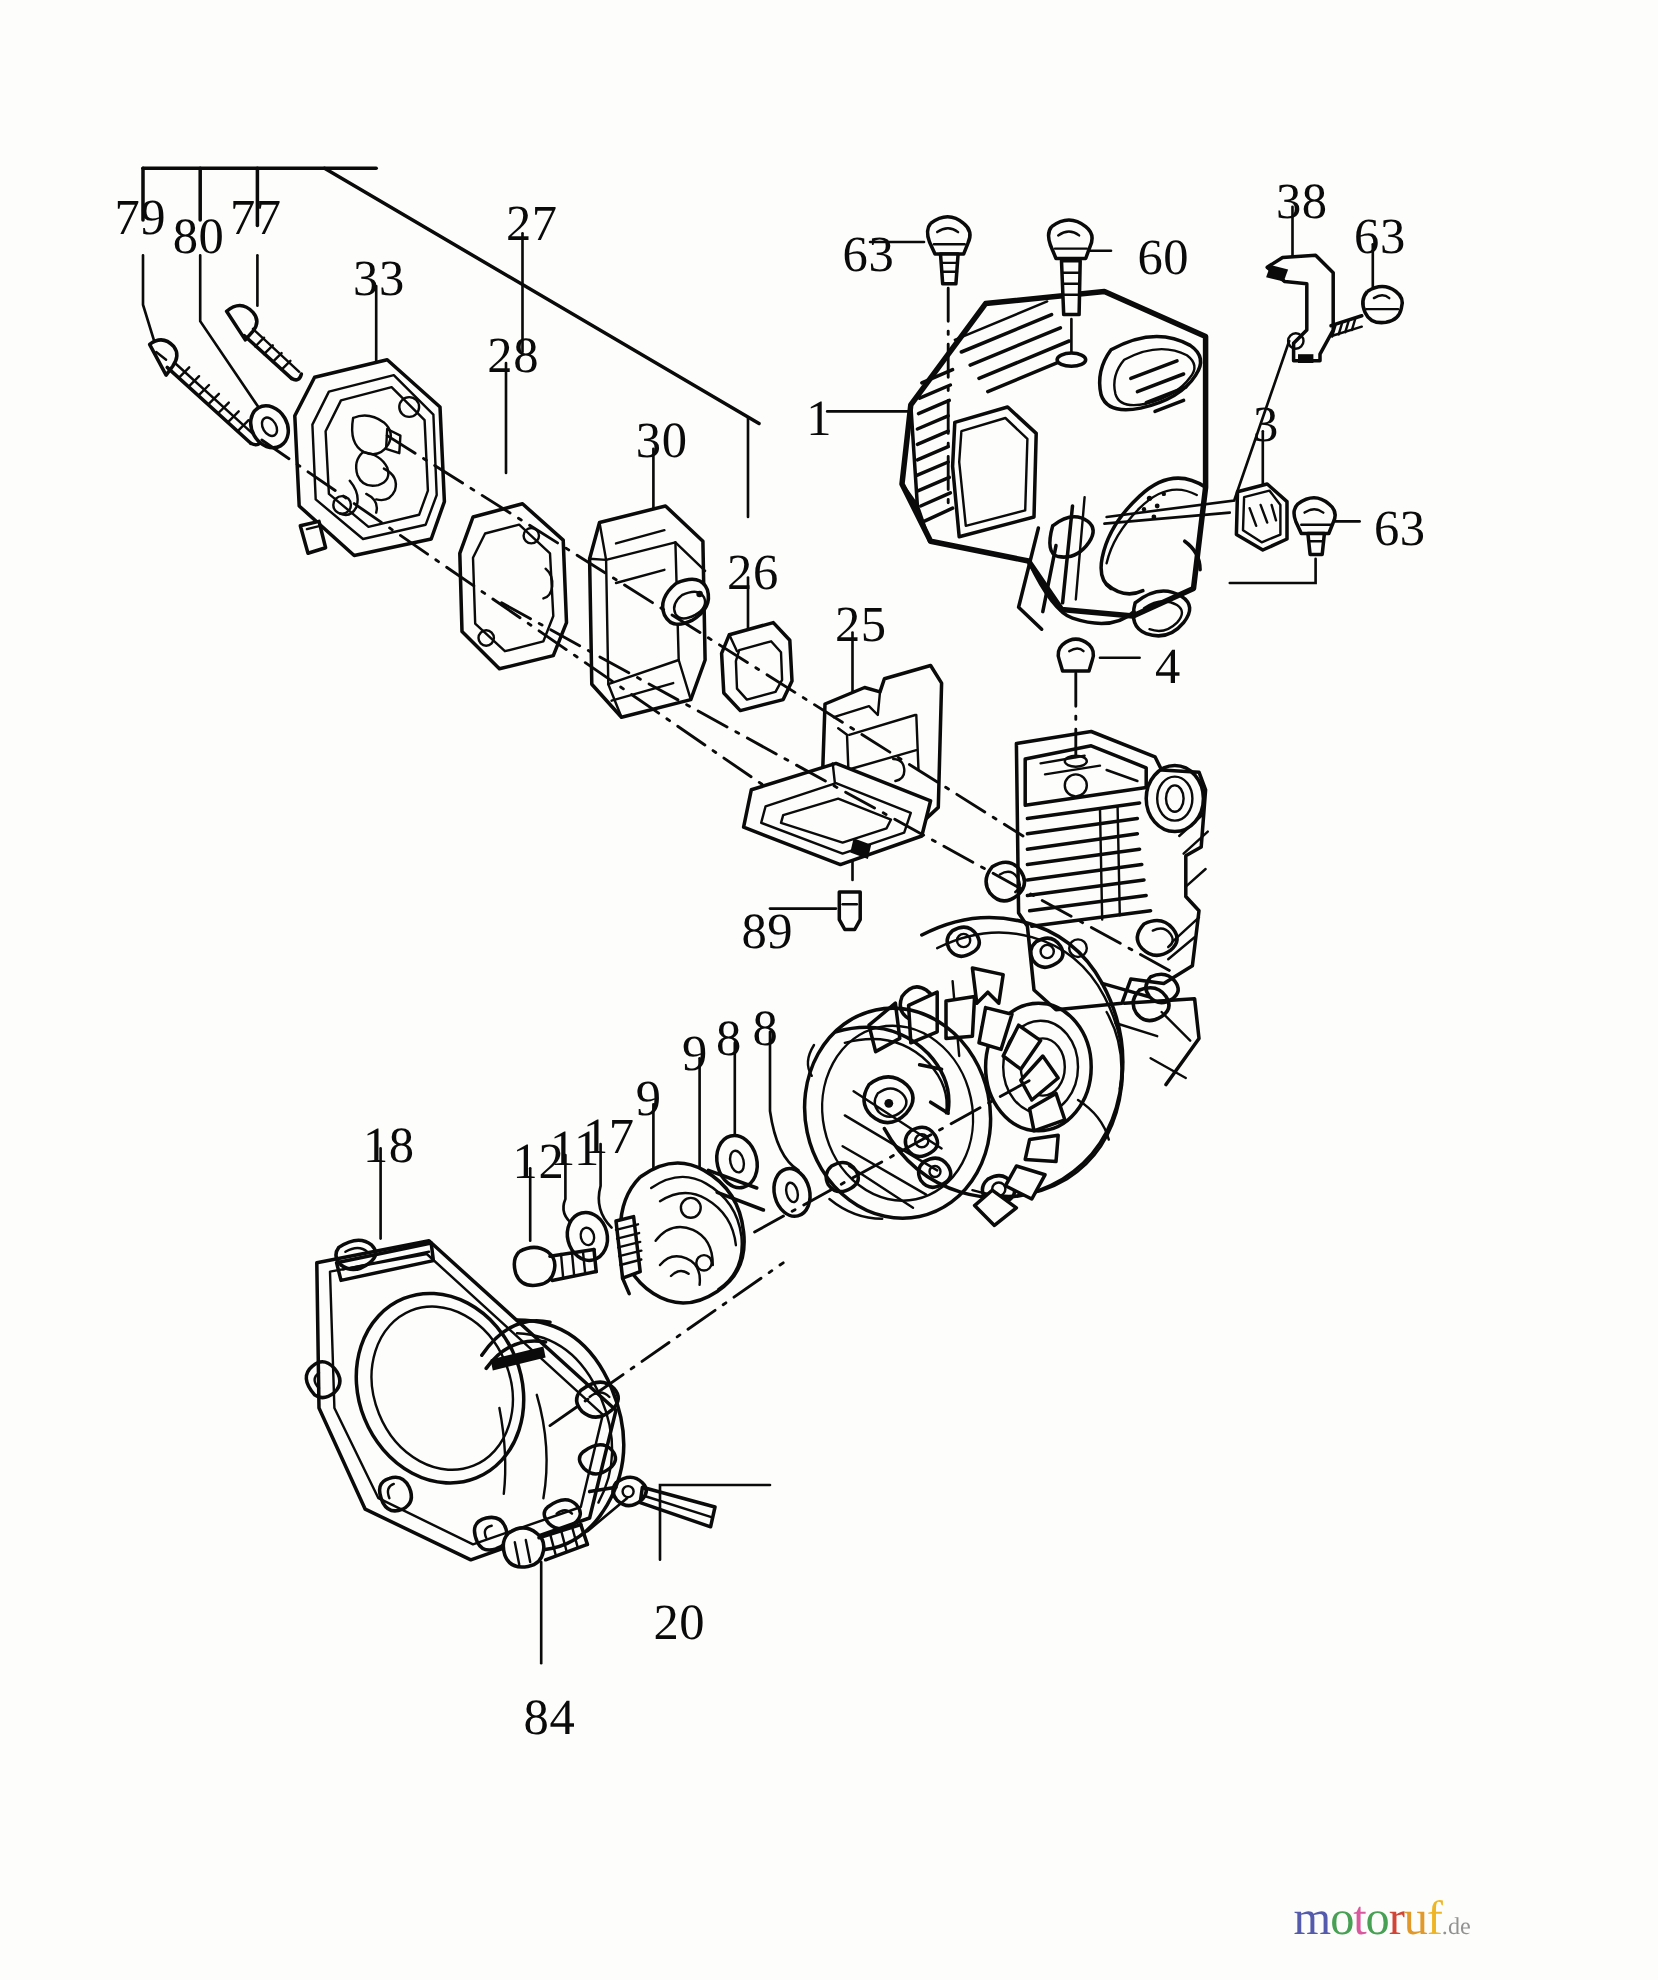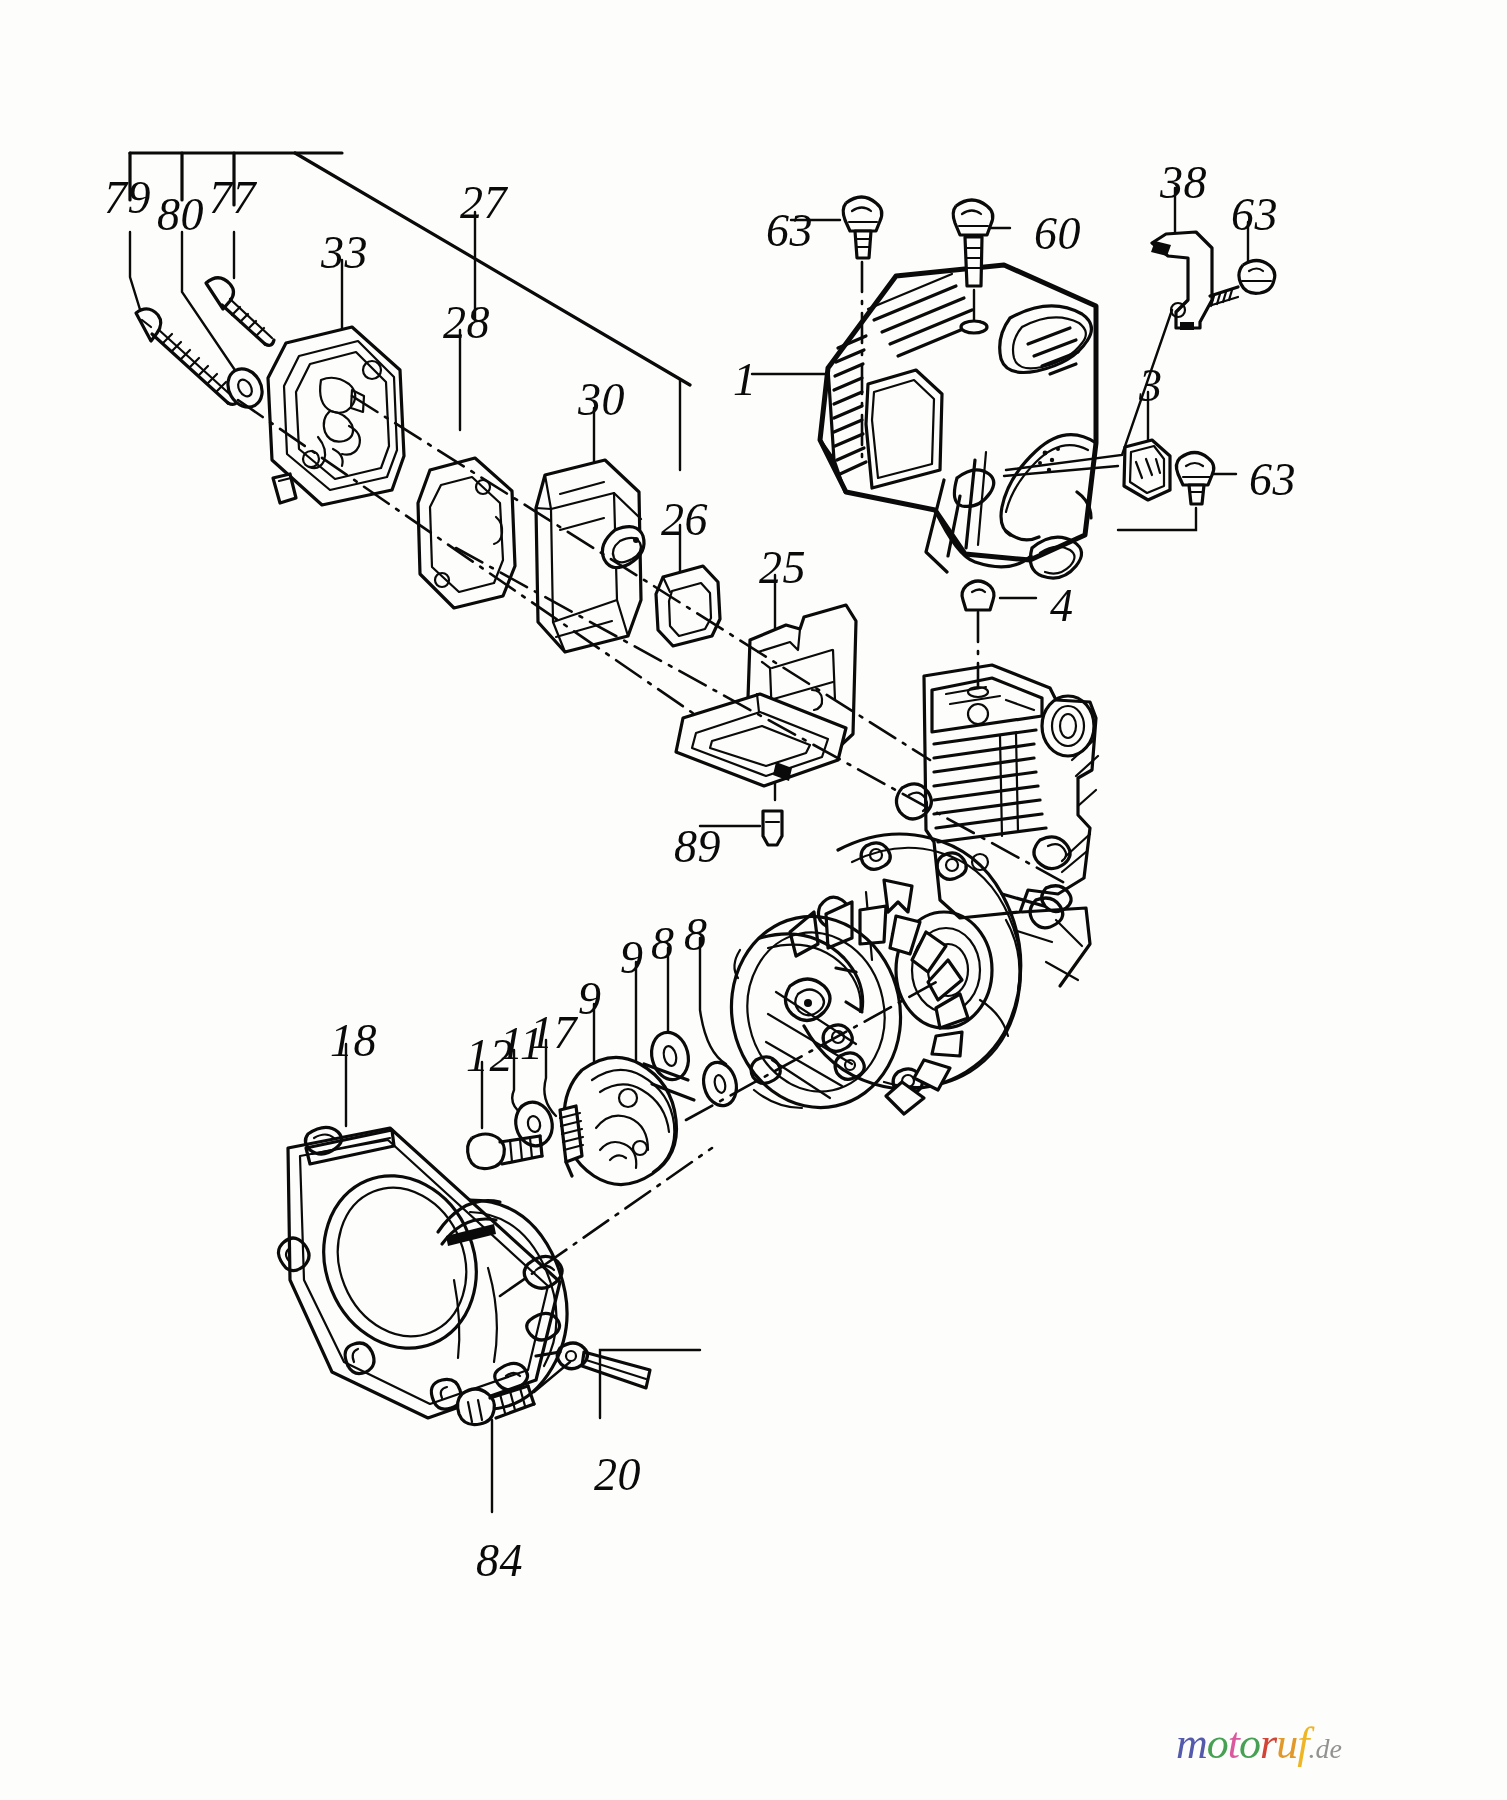--- a/index.html
+++ b/index.html
@@ -3,21 +3,20 @@
 <meta charset="utf-8">
 <title>Parts Diagram</title>
 <style>
   html,body{margin:0;padding:0;background:#fdfefb;}
   body{font-family:"Liberation Serif",serif;}
   #sheet{
     position:relative;
     width:1463px;height:1800px;
     background:#fdfefb;
     overflow:hidden;
-    font-style:italic;
   }
   #art{position:absolute;left:0;top:0;width:1507px;height:1800px;}
   .cal{
     position:absolute;
     font-family:"Liberation Serif",serif;
     font-weight:400;
     color:#0a0a0a;
     line-height:1;
     white-space:nowrap;
     -webkit-font-smoothing:none;
@@ -26,21 +25,21 @@
   .wm{
     position:absolute;
     font-family:"Liberation Serif",serif;
     font-size:44px;
     letter-spacing:-1px;
     line-height:1;
     white-space:nowrap;
     opacity:.95;
   }
   .wm span{display:inline-block;}
-  .wm .suffix{font-size:28px;color:#8d8d8d;letter-spacing:0;}
+  .wm .suffix{font-size:22px;color:#8d8d8d;letter-spacing:0;}
 </style>
 </head>
 <body>
 
 <div id="sheet">
 
   <svg id="art" viewBox="0 0 1507 1800" xmlns="http://www.w3.org/2000/svg">
     <defs>
       <style>
         .ln{fill:none;stroke:#0a0a0a;stroke-width:3.2;stroke-linecap:round;stroke-linejoin:round;}

